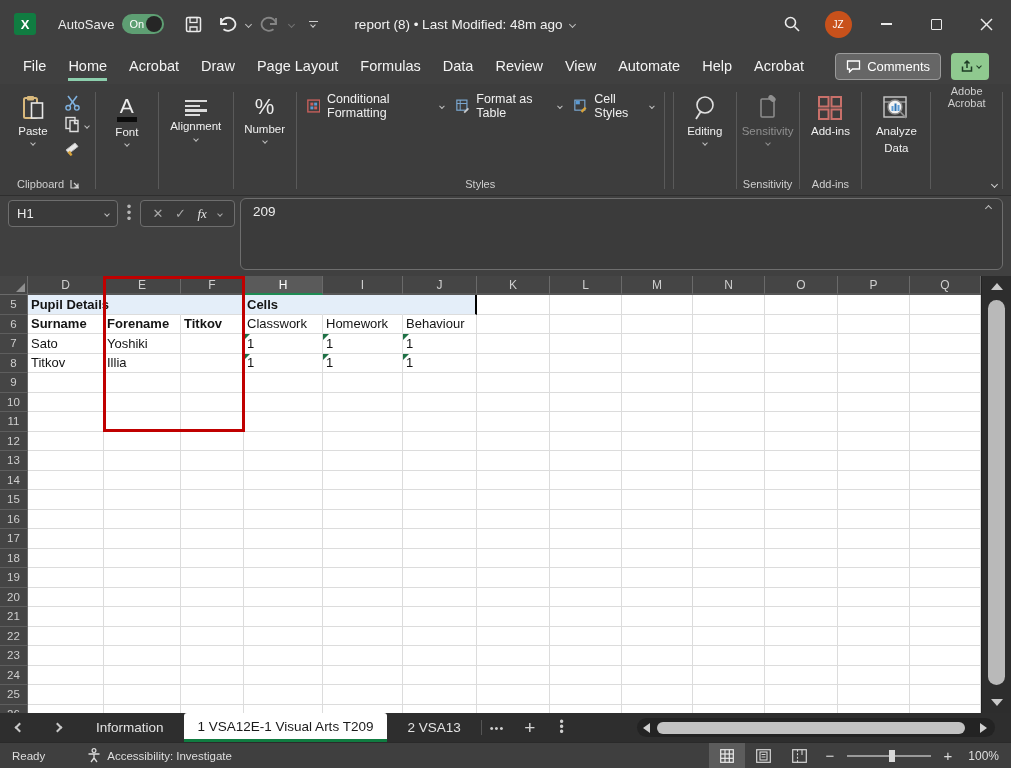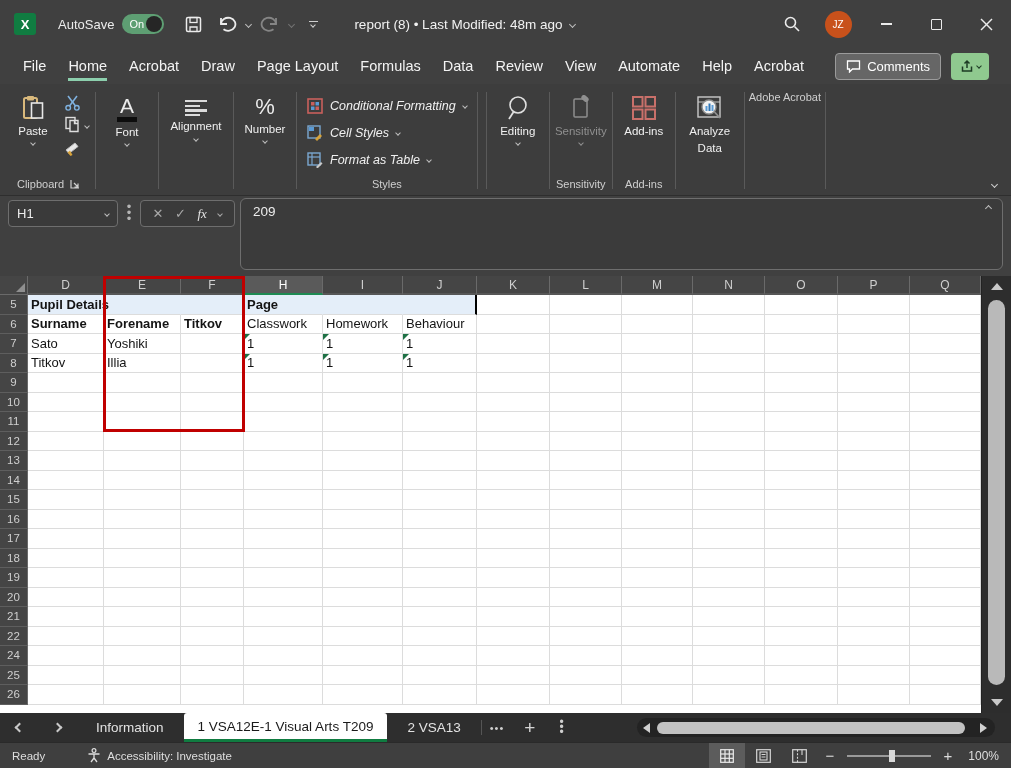--- a/index.html
+++ b/index.html
@@ -50,21 +50,21 @@
   .chev-dim { color:#bdbdbd; }
   .clip-col { display:flex; flex-direction:column; gap:5px; padding:4px 2px 0 4px; }
   .clip-row { display:flex; align-items:center; gap:5px; height:18px; }
   .font-icon { display:flex; flex-direction:column; align-items:center; }
   .font-icon .a { font-size:21px; color:#ececec; line-height:21px; }
   .font-icon .bar { width:20px; height:5px; background:#0d0d0d; margin-top:1px; }
   .align-icon { display:flex; flex-direction:column; gap:2.5px; padding-top:5px; }
   .align-icon i { display:block; height:2.2px; background:#dcdcdc; }
   .pct { font-size:22px; color:#ececec; line-height:24px; }
   .stylerow { display:flex; align-items:center; gap:7px; height:27px; font-size:12.5px; color:#f0f0f0; padding:0 6px; }
-  .styles-body { display:flex; flex-direction:column; padding-top:2px;font-style:italic; }
+  .styles-body { display:flex; padding-top:2px; }
   .collapse-ribbon { position:absolute; right:14px; bottom:8px; color:#cfcfcf; }
 
   
   .fbar { height:80px; position:relative; flex:none; background:#404040; }
   .namebox { position:absolute; left:8px; top:4px; width:110px; height:27px; background:#3a3a3a; border:1px solid #6e6e6e; border-radius:4px; color:#ececec; font-size:13px; display:flex; align-items:center; padding:0 8px; }
   .namebox .chev { margin-left:auto; color:#bdbdbd; }
   .fkebab { position:absolute; left:126px; top:8px; color:#b5b5b5; font-size:13px; letter-spacing:0; line-height:6px; width:6px; text-align:center; }
   .fxbox { position:absolute; left:140px; top:4px; width:95px; height:27px; border:1px solid #6e6e6e; border-radius:4px; background:#3a3a3a; display:flex; align-items:center; justify-content:space-evenly; color:#a8a8a8; font-size:13px; }
   .fxbox .fx { font-style:italic; color:#e4e4e4; font-family:"Liberation Serif", serif; }
   .finput { position:absolute; left:240px; top:2px; right:8px; height:72px; border:1px solid #6e6e6e; border-radius:6px; background:#3b3b3b; color:#ececec; font-size:13.5px; padding:5px 12px; }
@@ -349,34 +349,34 @@
                 <rect x="8.5" y="4" width="3.5" height="3.5" fill="#5b9bd5"></rect>
                 <rect x="4" y="8.5" width="3.5" height="3.5" fill="#5b9bd5"></rect>
                 <rect x="8.5" y="8.5" width="3.5" height="3.5" fill="#c9605c"></rect>
               </svg>
             <span>Conditional Formatting</span>
             <span class="chev sm chev-dim"></span>
           </div>
           <div class="stylerow">
             <svg width="16" height="16" viewBox="0 0 16 16">
                 <rect x="1" y="1" width="12" height="12" fill="none" stroke="#7aa7d0" stroke-width="1.4"></rect>
-                <rect x="2" y="2" width="5" height="4" fill="#5b9bd5"></rect>
-                <path d="M8 14 l5 -5 2 2 -5 5 z" fill="#d8a33a"></path>
-              </svg>
-            <span>Cell Styles</span>
-            <span class="chev sm chev-dim"></span>
-          </div>
-          <div class="stylerow">
-            <svg width="16" height="16" viewBox="0 0 16 16">
-                <rect x="1" y="1" width="12" height="12" fill="none" stroke="#7aa7d0" stroke-width="1.4"></rect>
                 <line x1="1" y1="5" x2="13" y2="5" stroke="#7aa7d0" stroke-width="1.2"></line>
                 <line x1="5" y1="1" x2="5" y2="13" stroke="#7aa7d0" stroke-width="1.2"></line>
                 <path d="M9 15 l5 -5 1.5 1.5 -5 5 z" fill="#c9c9c9"></path>
               </svg>
             <span>Format as Table</span>
+            <span class="chev sm chev-dim"></span>
+          </div>
+          <div class="stylerow">
+            <svg width="16" height="16" viewBox="0 0 16 16">
+                <rect x="1" y="1" width="12" height="12" fill="none" stroke="#7aa7d0" stroke-width="1.4"></rect>
+                <rect x="2" y="2" width="5" height="4" fill="#5b9bd5"></rect>
+                <path d="M8 14 l5 -5 2 2 -5 5 z" fill="#d8a33a"></path>
+              </svg>
+            <span>Cell Styles</span>
             <span class="chev sm chev-dim"></span>
           </div>
         </div>
       </div>
       <div class="rgroup-label">
           <span>Styles</span>
         </div>
     </div>
     <div class="rdiv"></div>
 
@@ -505,21 +505,21 @@
         </div>
       <div id="grid-body">
           <div class="grid-row">
             <div class="row-h">5</div>
             <div class="cell fill bold" style="width: 76px;">
               <span class="ct">Pupil Details</span>
             </div>
             <div class="cell fill" style="width: 77px;"></div>
             <div class="cell fill" style="width: 63px;"></div>
             <div class="cell fill bold" style="width: 79px;">
-              <span class="ct">Page</span>
+              <span class="ct">Cells</span>
             </div>
             <div class="cell fill" style="width: 80px;"></div>
             <div class="cell fill rb" style="width: 74px;"></div>
             <div class="cell" style="width: 73px;"></div>
             <div class="cell" style="width: 72px;"></div>
             <div class="cell" style="width: 71px;"></div>
             <div class="cell" style="width: 72px;"></div>
             <div class="cell" style="width: 73px;"></div>
             <div class="cell" style="width: 72px;"></div>
             <div class="cell" style="width: 71px;"></div>
@@ -813,20 +813,36 @@
             <div class="cell" style="width: 73px;"></div>
             <div class="cell" style="width: 72px;"></div>
             <div class="cell" style="width: 71px;"></div>
             <div class="cell" style="width: 72px;"></div>
             <div class="cell" style="width: 73px;"></div>
             <div class="cell" style="width: 72px;"></div>
             <div class="cell" style="width: 71px;"></div>
           </div>
           <div class="grid-row">
             <div class="row-h">22</div>
+            <div class="cell" style="width: 76px;"></div>
+            <div class="cell" style="width: 77px;"></div>
+            <div class="cell" style="width: 63px;"></div>
+            <div class="cell" style="width: 79px;"></div>
+            <div class="cell" style="width: 80px;"></div>
+            <div class="cell" style="width: 74px;"></div>
+            <div class="cell" style="width: 73px;"></div>
+            <div class="cell" style="width: 72px;"></div>
+            <div class="cell" style="width: 71px;"></div>
+            <div class="cell" style="width: 72px;"></div>
+            <div class="cell" style="width: 73px;"></div>
+            <div class="cell" style="width: 72px;"></div>
+            <div class="cell" style="width: 71px;"></div>
+          </div>
+          <div class="grid-row">
+            <div class="row-h">23</div>
             <div class="cell" style="width: 76px;"></div>
             <div class="cell" style="width: 77px;"></div>
             <div class="cell" style="width: 63px;"></div>
             <div class="cell" style="width: 79px;"></div>
             <div class="cell" style="width: 80px;"></div>
             <div class="cell" style="width: 74px;"></div>
             <div class="cell" style="width: 73px;"></div>
             <div class="cell" style="width: 72px;"></div>
             <div class="cell" style="width: 71px;"></div>
             <div class="cell" style="width: 72px;"></div>

